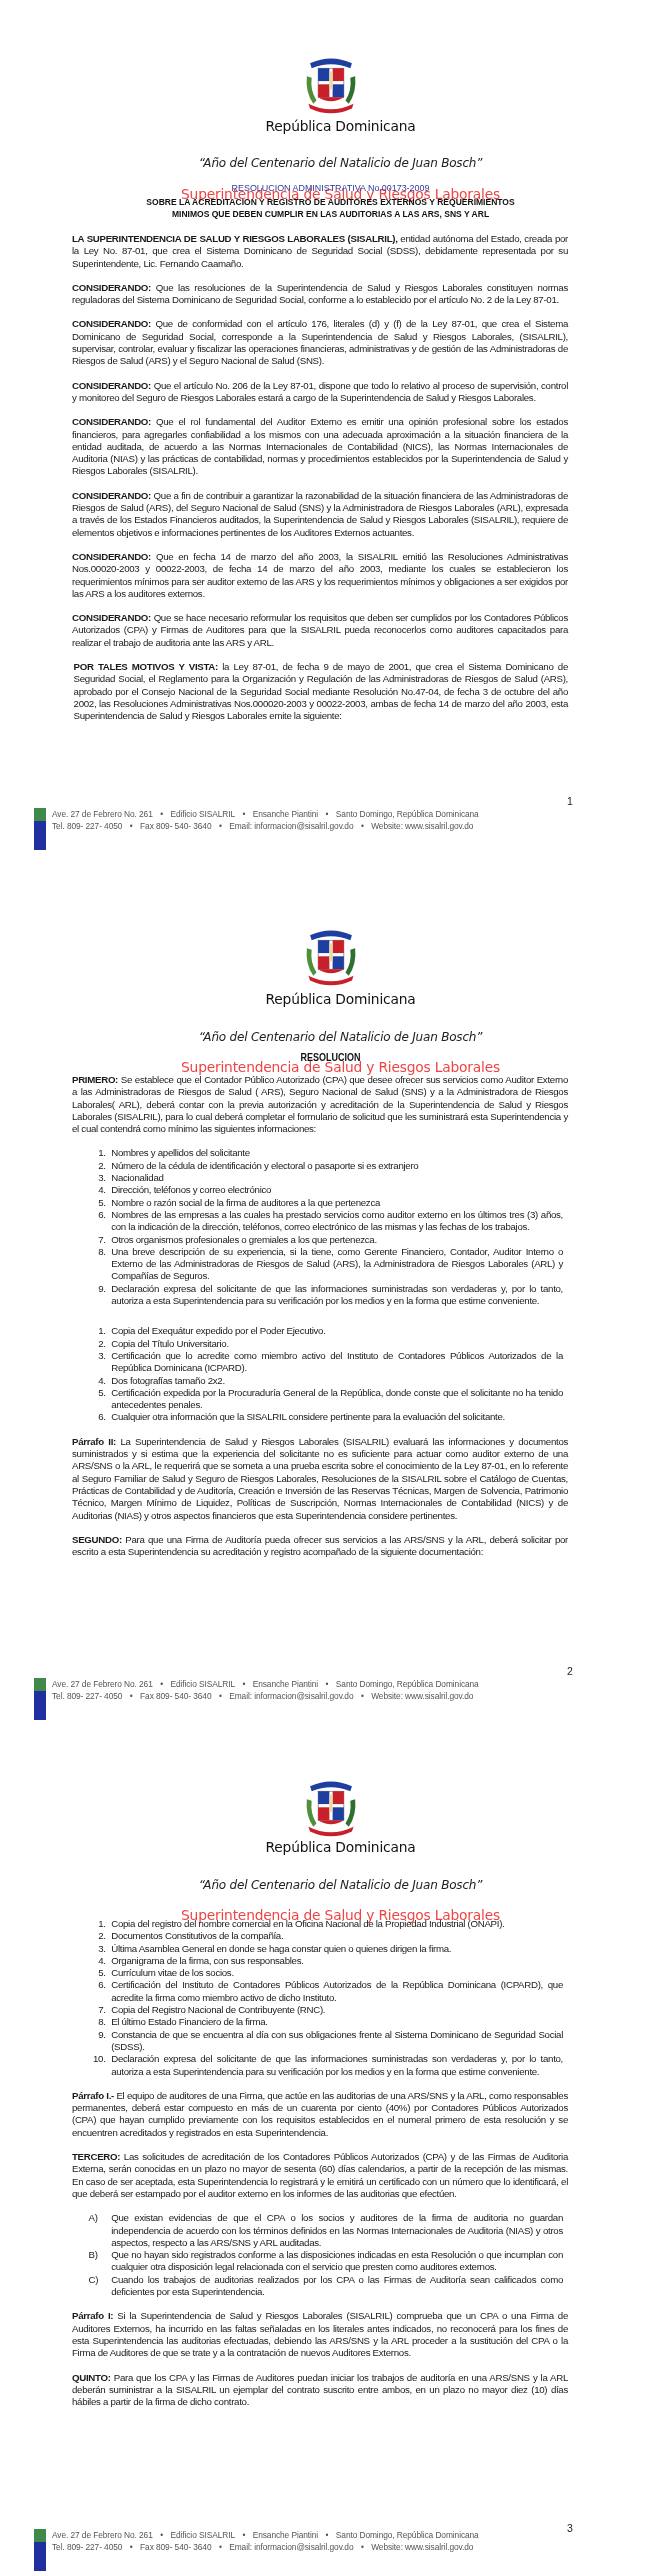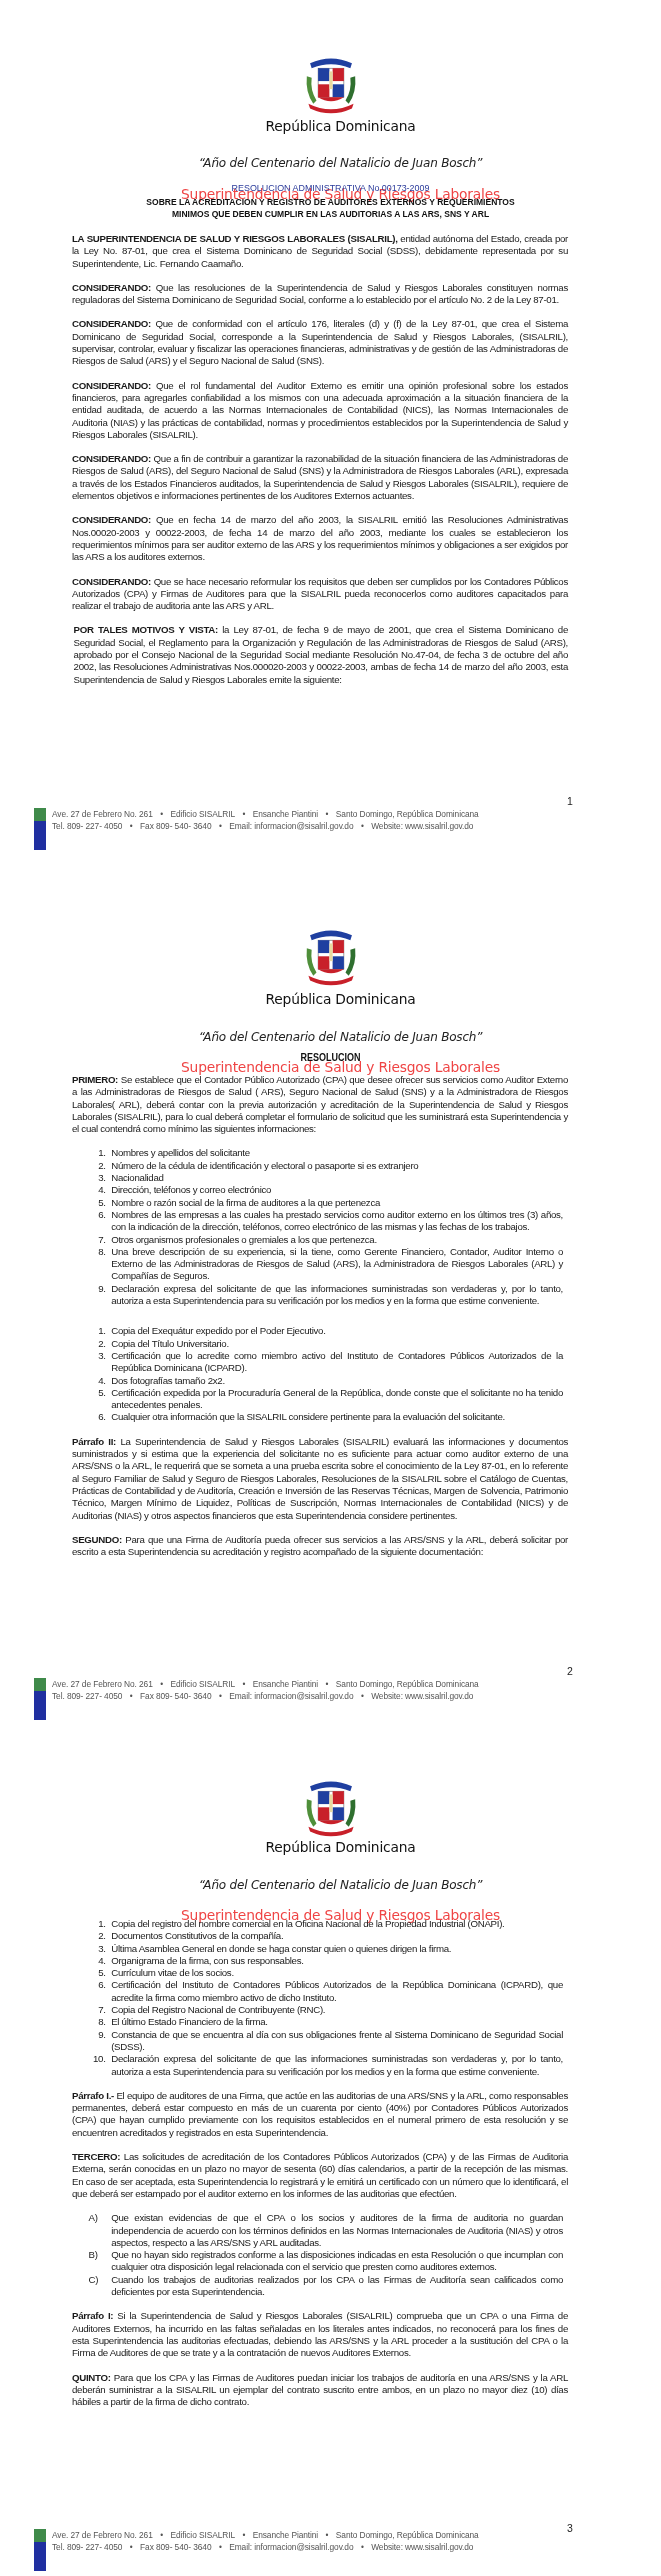--- a/index.html
+++ b/index.html
@@ -76,20 +76,21 @@
   <div class="title-black" style="top:196px">
     <div>SOBRE LA ACREDITACION Y REGISTRO DE AUDITORES EXTERNOS Y REQUERIMIENTOS</div>
     <div>MINIMOS QUE DEBEN CUMPLIR EN LAS AUDITORIAS A LAS ARS, SNS Y ARL</div>
   </div>
 
   <div class="body" style="top:233px">
     <p><b>LA SUPERINTENDENCIA DE SALUD Y RIESGOS LABORALES (SISALRIL),</b><span> entidad autónoma del Estado, creada por la Ley No. 87-01, que crea el Sistema Dominicano de Seguridad Social (SDSS), debidamente representada por su Superintendente, Lic. Fernando Caamaño.</span></p>
     <div id="considerandos">
         <p><b>CONSIDERANDO:</b><span> Que las resoluciones de la Superintendencia de Salud y Riesgos Laborales constituyen normas reguladoras del Sistema Dominicano de Seguridad Social, conforme a lo establecido por el artículo No. 2 de la Ley 87-01.</span></p>
         <p><b>CONSIDERANDO:</b><span> Que de conformidad con el artículo 176, literales (d) y (f) de la Ley 87-01, que crea el Sistema Dominicano de Seguridad Social, corresponde a la Superintendencia de Salud y Riesgos Laborales, (SISALRIL), supervisar, controlar, evaluar y fiscalizar las operaciones financieras, administrativas y de gestión de las Administradoras de Riesgos de Salud (ARS) y el Seguro Nacional de Salud (SNS).</span></p>
+        <p><b>CONSIDERANDO:</b><span> Que el artículo No. 206 de la Ley 87-01, dispone que todo lo relativo al proceso de supervisión, control y monitoreo del Seguro de Riesgos Laborales estará a cargo de la Superintendencia de Salud y Riesgos Laborales.</span></p>
         <p><b>CONSIDERANDO:</b><span> Que el rol fundamental del Auditor Externo es emitir una opinión profesional sobre los estados financieros, para agregarles confiabilidad a los mismos con una adecuada aproximación a la situación financiera de la entidad auditada, de acuerdo a las Normas Internacionales de Contabilidad (NICS), las Normas Internacionales de Auditoria (NIAS) y las prácticas de contabilidad, normas y procedimientos establecidos por la Superintendencia de Salud y Riesgos Laborales (SISALRIL).</span></p>
         <p><b>CONSIDERANDO:</b><span> Que a fin de contribuir  a garantizar la razonabilidad de la situación financiera de las Administradoras de Riesgos de Salud (ARS), del Seguro Nacional de Salud (SNS) y la Administradora de Riesgos Laborales (ARL), expresada a través de los Estados Financieros auditados, la Superintendencia de Salud y Riesgos Laborales (SISALRIL), requiere de elementos objetivos e informaciones pertinentes de los Auditores Externos actuantes.</span></p>
         <p><b>CONSIDERANDO:</b><span> Que en fecha 14 de marzo del año 2003, la SISALRIL emitió las Resoluciones Administrativas Nos.00020-2003 y 00022-2003, de fecha 14 de marzo del año 2003, mediante los cuales se establecieron los requerimientos mínimos para ser auditor externo de las ARS y los requerimientos mínimos y obligaciones a ser exigidos por las ARS a los auditores externos.</span></p>
         <p><b>CONSIDERANDO:</b><span> Que se hace necesario reformular los requisitos que deben ser cumplidos por los Contadores Públicos Autorizados (CPA) y Firmas de Auditores para que la SISALRIL pueda reconocerlos como auditores capacitados para realizar el trabajo de auditoria  ante las ARS y ARL.</span></p>
       </div>
     <p class="indent-p" style="margin-top:1.6px"><b>POR TALES MOTIVOS Y VISTA:</b><span> la Ley 87-01, de fecha  9 de mayo de 2001, que crea el Sistema Dominicano de Seguridad Social, el Reglamento para la Organización y Regulación de las Administradoras de Riesgos de Salud (ARS), aprobado por el Consejo Nacional de la Seguridad Social mediante Resolución No.47-04, de fecha 3 de octubre del año 2002, las Resoluciones Administrativas Nos.000020-2003 y 00022-2003, ambas de fecha 14 de marzo del año 2003, esta Superintendencia de Salud y Riesgos Laborales emite  la siguiente:</span></p>
   </div>
 
   <div class="pagenum" style="top:795px">1</div>
   <div class="footer" style="top:808px">

